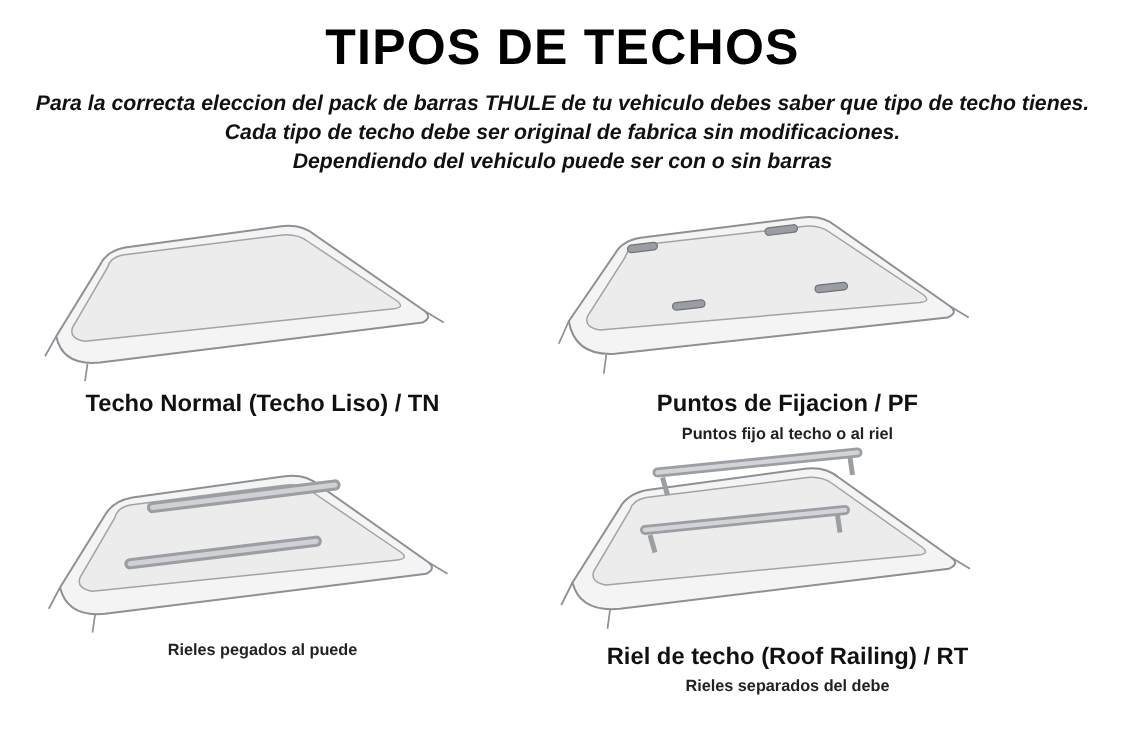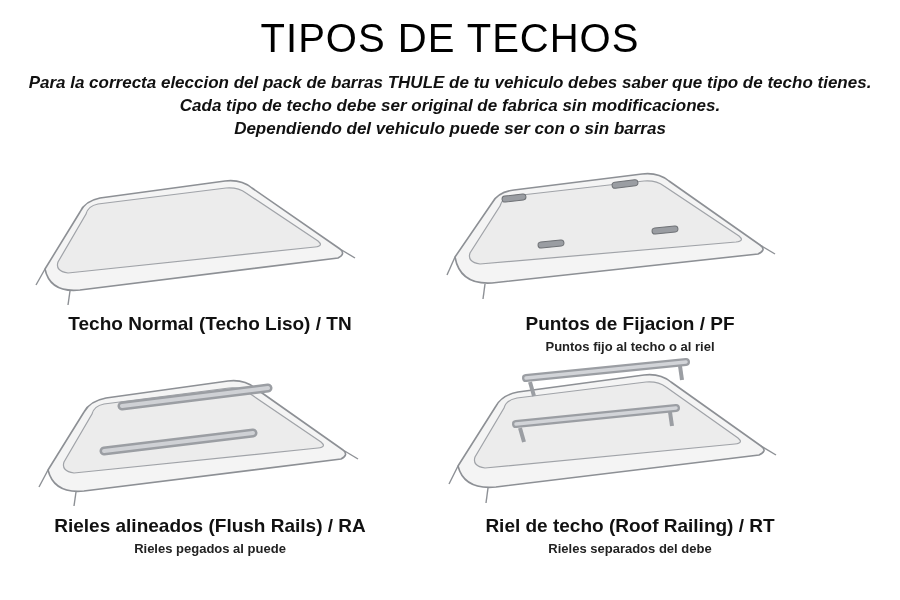--- a/index.html
+++ b/index.html
@@ -16,21 +16,21 @@
   }
   .page {
     position: relative;
     width: 900px;
     height: 600px;
     box-sizing: border-box;
   }
   .title {
     text-align: center;
     font-size: 40px;
-    font-weight: normal;
+    font-weight: bold;
     letter-spacing: 1px;
     margin: 16px 0 0 0;
     line-height: 1.1;
     color: #000000;
   }
   .subtitle {
     text-align: center;
     font-size: 17px;
     font-weight: bold;
     color: #111111;
@@ -143,21 +143,20 @@
 
           <path d="M112 52 L258 34" stroke="#9b9ea3" stroke-width="9" stroke-linecap="round" fill="none"></path>
           <path d="M112 52 L258 34" stroke="#cfd1d5" stroke-width="4" stroke-linecap="round" fill="none"></path>
           <path d="M94 97 L243 79" stroke="#9b9ea3" stroke-width="9" stroke-linecap="round" fill="none"></path>
           <path d="M94 97 L243 79" stroke="#cfd1d5" stroke-width="4" stroke-linecap="round" fill="none"></path>
           <path d="M38 116 L29 133" stroke="#8d9095" stroke-width="1.4" fill="none"></path>
           <path d="M333 96 L348 105" stroke="#8d9095" stroke-width="1.4" fill="none"></path>
           <path d="M66 138 L64 152" stroke="#8d9095" stroke-width="1.4" fill="none"></path>
         </svg>
       </div>
-      <div class="caption">Rieles alineados (Flush Rails) / RA</div>
       <div class="subcaption">Rieles pegados al puede</div>
     </div>
 
     <div class="cell row2">
       <div class="art">
         <svg viewBox="0 0 400 155" width="400" height="155" aria-hidden="true">
           <path d="M28 112 L66 52 Q72 41 88 38 L214 21 Q230 19 241 28 L331 92 Q338 97 329 101 L66 133 Q34 136 28 112 Z" fill="#f4f4f4" stroke="#8d9095" stroke-width="1.6"></path>
           <path d="M87 44 Q76 46 74 54 L45 103 Q42 112 55 114 L305 90 Q314 89 308 84 L236 33 Q228 27 216 28 Z" fill="#ececec" stroke="#a0a3a8" stroke-width="1.2"></path>
 
           <path d="M96 24 L256 8" stroke="#9b9ea3" stroke-width="8" stroke-linecap="round" fill="none"></path>

